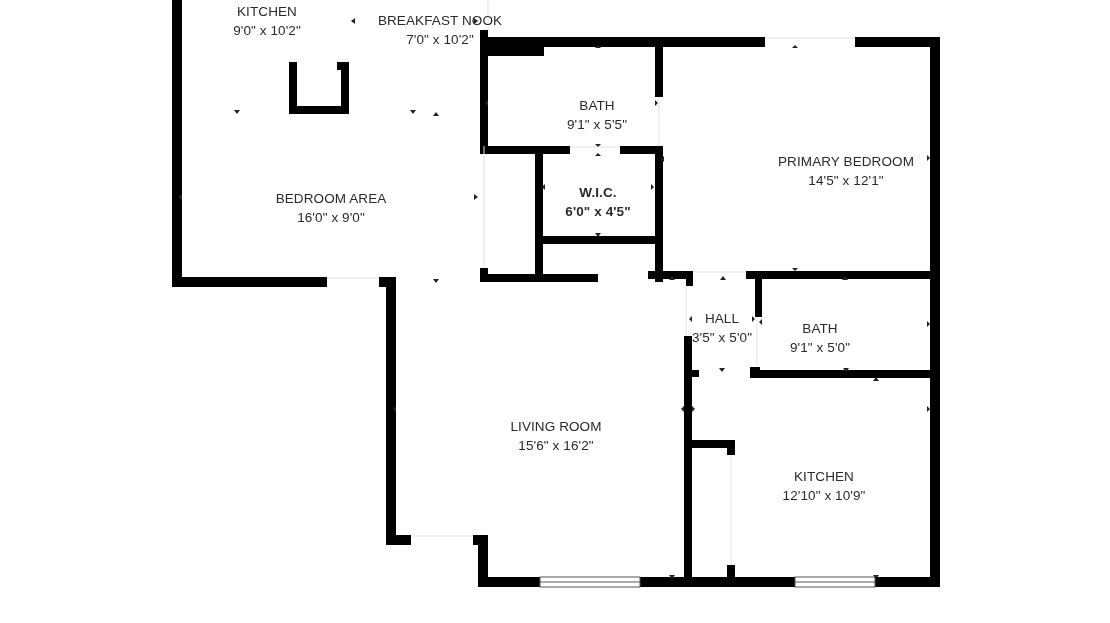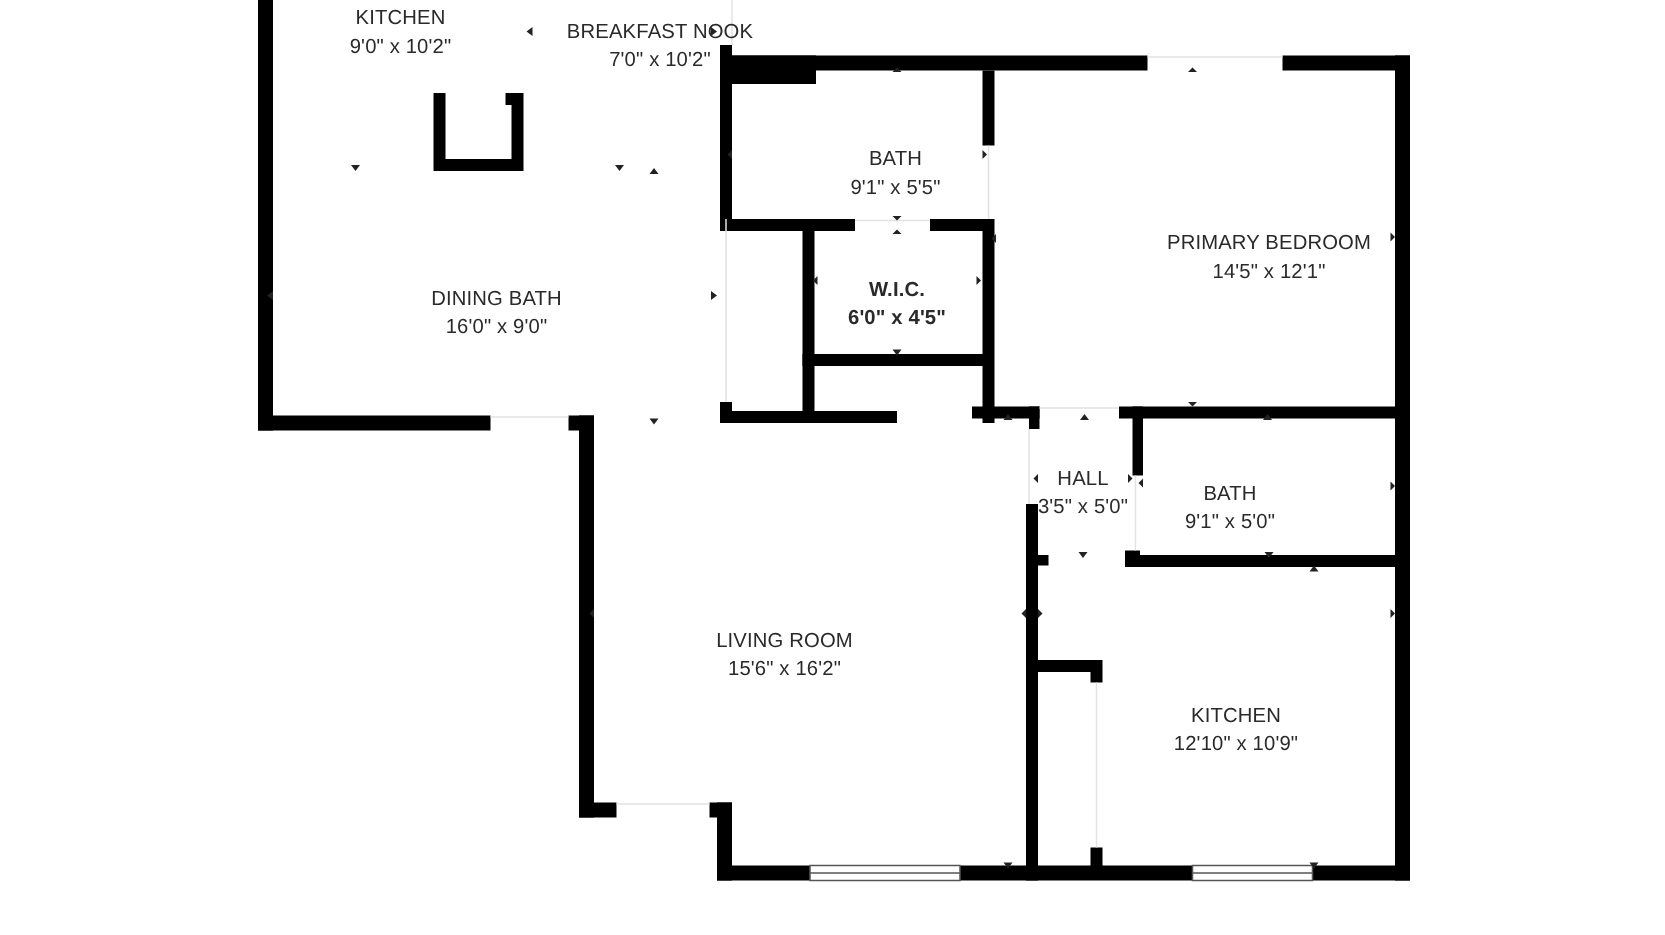--- a/index.html
+++ b/index.html
@@ -142,21 +142,21 @@
 
 <div class="room-label" style="left:267px; top:2px;">
   <span>KITCHEN</span>
   <span>9'0" x 10'2"</span>
 </div>
 <div class="room-label" style="left:413px; top:11px;margin-left:27px;">
   <span>BREAKFAST NOOK</span>
   <span>7'0" x 10'2"</span>
 </div>
 <div class="room-label" style="left:331px; top:189px;">
-  <span>DINING BATH</span>
+  <span>BEDROOM AREA</span>
   <span>16'0" x 9'0"</span>
 </div>
 <div class="room-label" style="left:597px; top:96px;">
   <span>BATH</span>
   <span>9'1" x 5'5"</span>
 </div>
 <div class="room-label" style="left:598px; top:183px;font-weight:bold;">
   <span>W.I.C.</span>
   <span>6'0" x 4'5"</span>
 </div>
@@ -165,20 +165,20 @@
   <span>14'5" x 12'1"</span>
 </div>
 <div class="room-label" style="left:722px; top:309px;">
   <span>HALL</span>
   <span>3'5" x 5'0"</span>
 </div>
 <div class="room-label" style="left:820px; top:319px;">
   <span>BATH</span>
   <span>9'1" x 5'0"</span>
 </div>
-<div class="room-label" style="left:523px; top:417px;">
+<div class="room-label" style="left:556px; top:417px;">
   <span>LIVING ROOM</span>
   <span>15'6" x 16'2"</span>
 </div>
 <div class="room-label" style="left:824px; top:467px;">
   <span>KITCHEN</span>
   <span>12'10" x 10'9"</span>
 </div>
 
 </body></html>

